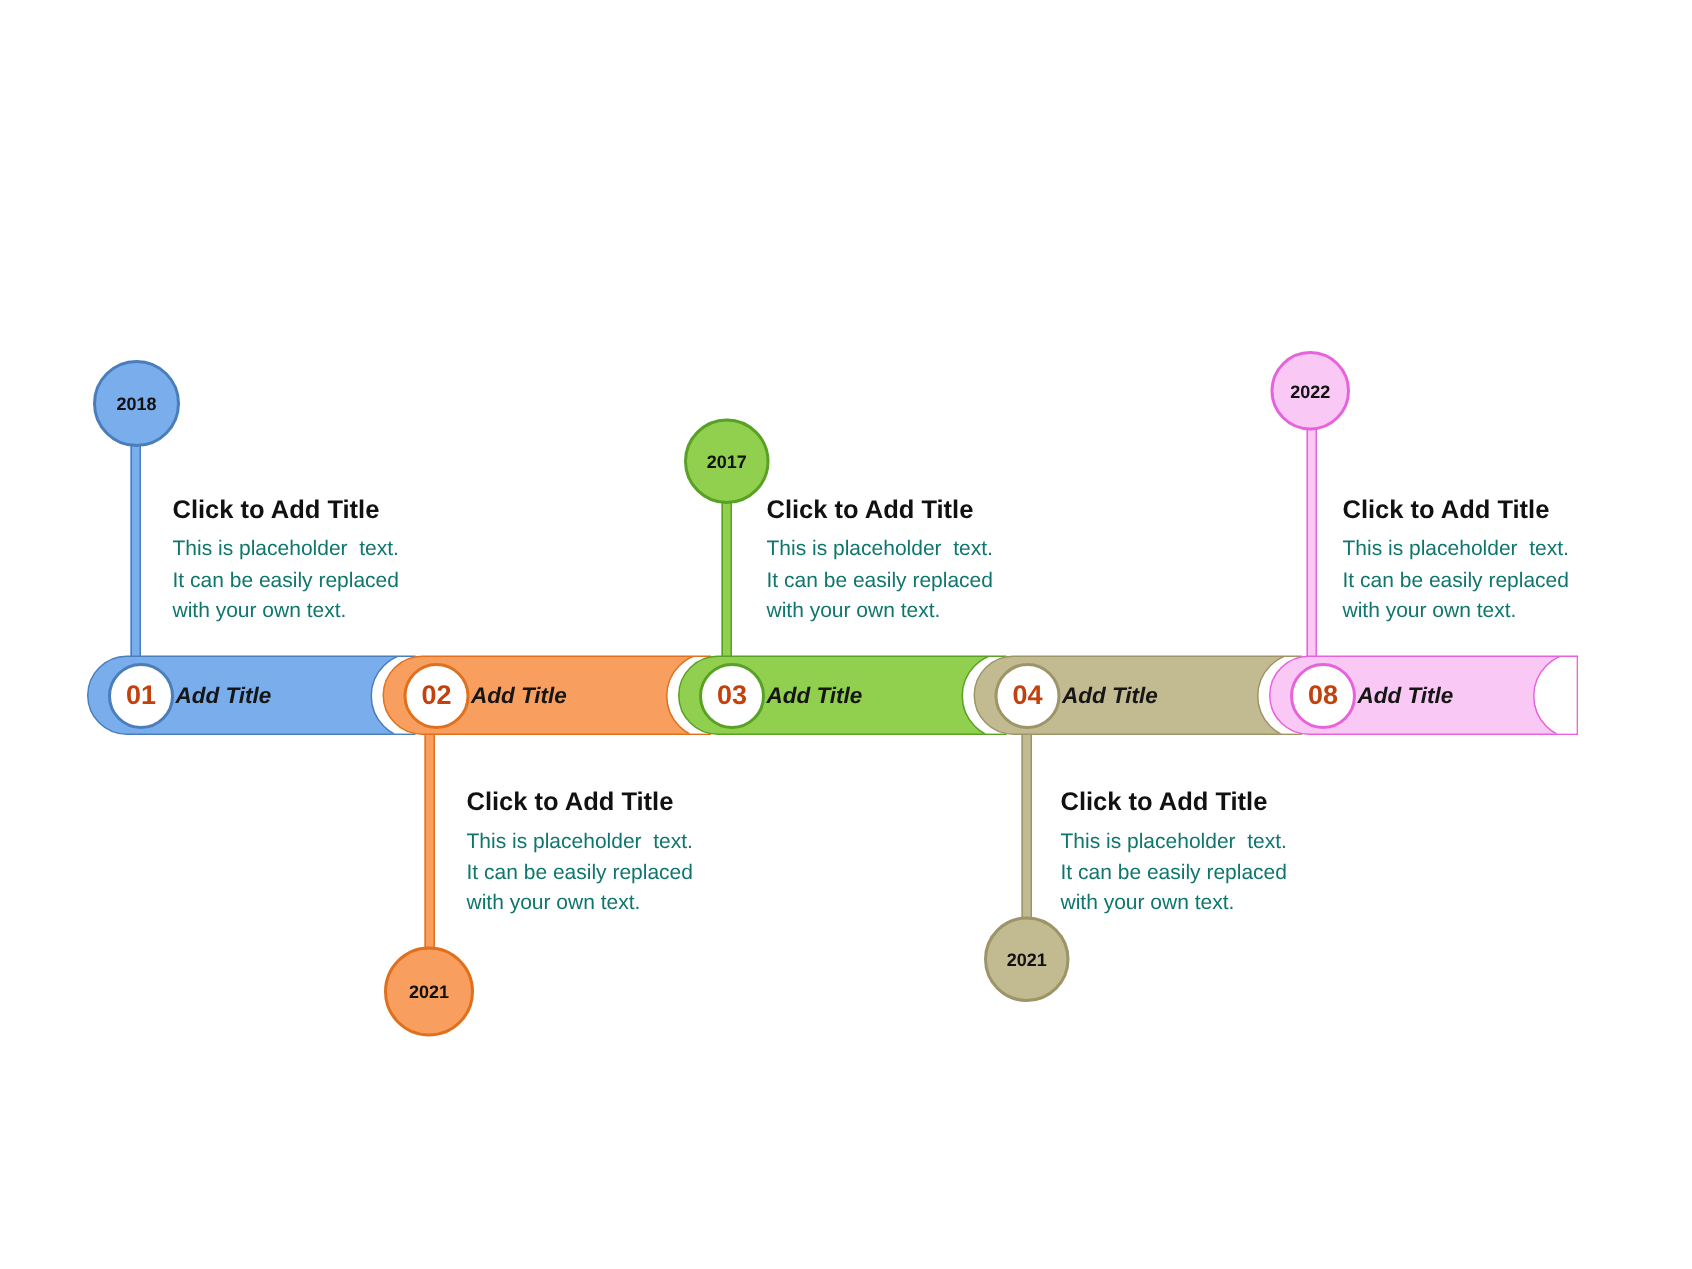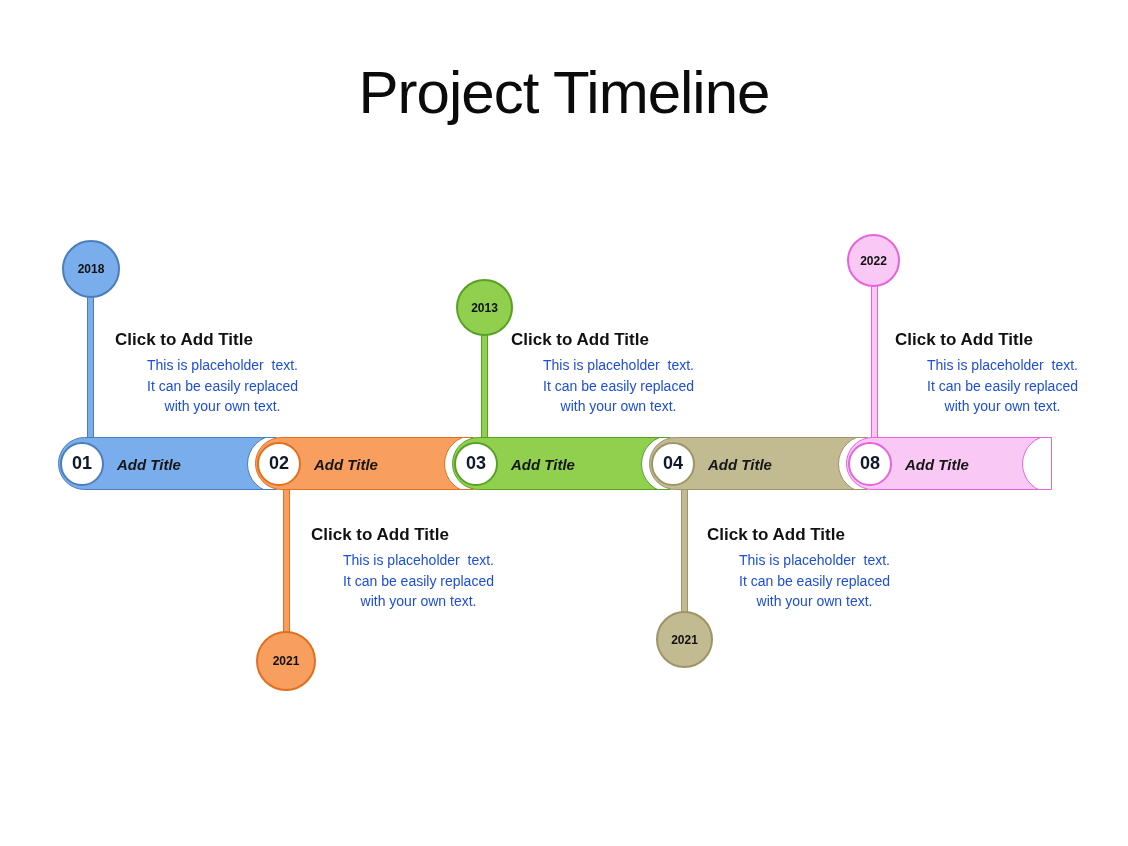--- a/index.html
+++ b/index.html
@@ -24,47 +24,46 @@
   .seg2{left:197px;width:219px;z-index:2;}
   .seg3{left:394px;width:219px;z-index:3;}
   .seg4{left:591px;width:219px;z-index:4;}
   .seg5{left:788px;width:206px;z-index:5;}
   .cut{
     position:absolute;top:50%;left:100%;transform:translate(-50%,-50%);
     width:58px;height:58px;border-radius:50%;background:#ffffff;
     border:1.5px solid var(--line);box-sizing:border-box;
   }
   .numcircle{
-    position:absolute;left:1px;top:50%;transform:translateY(-50%);
+    position:absolute;left:13px;top:50%;transform:translateY(-50%);
     width:44px;height:44px;border-radius:50%;background:#ffffff;
     border:2px solid var(--line);box-sizing:border-box;
     display:flex;align-items:center;justify-content:center;
-    font-size:18px;font-weight:bold;color:#0f172a;z-index:2;
+    font-size:18px;font-weight:bold;color:#c2410c;z-index:2;
   }
   .seg-label{
     position:absolute;left:58px;top:50%;transform:translateY(-50%);
     font-size:15px;font-weight:bold;color:#161616;white-space:nowrap;z-index:2;font-style:italic;
   }
   
   .stem{
     position:absolute;width:5px;box-sizing:content-box;
     background:var(--fill);border:1px solid var(--line);z-index:0;
   }
   .year{
     position:absolute;border-radius:50%;box-sizing:border-box;
     background:var(--fill);border:2px solid var(--line);
     display:flex;align-items:center;justify-content:center;
     font-size:12px;font-weight:bold;color:#111;z-index:1;
   }
   .tblock{position:absolute;width:215px;}
   .tblock .heading{font-size:17px;font-weight:bold;color:#111;margin:0 0 5px 0;}
   .tblock .body{
-    font-size:14px;line-height:20.5px;color:#1d4ed8;margin:0;
+    font-size:14px;line-height:20.5px;color:#0f766e;margin:0;
     white-space:pre-wrap;
-    text-align:center;
   }
   
   .g1 .stem{left:87px;top:268px;height:172px;}
   .g1 .year{left:62px;top:240px;width:58px;height:58px;}
   .g1 .tblock{left:115px;top:330px;}
   .g2 .stem{left:283px;top:487px;height:176px;}
   .g2 .year{left:256px;top:631px;width:60px;height:60px;}
   .g2 .tblock{left:311px;top:525px;}
   .g3 .stem{left:481px;top:305px;height:135px;}
   .g3 .year{left:456px;top:279px;width:57px;height:57px;}
@@ -74,21 +73,20 @@
   .g4 .tblock{left:707px;top:525px;}
   .g5 .stem{left:871px;top:259px;height:181px;}
   .g5 .year{left:847px;top:234px;width:53px;height:53px;text-align:center;}
   .g5 .tblock{left:895px;top:330px;}
 </style>
 </head>
 <body>
 
 <div class="slide">
 
-  <h1 class="slide-title">Project Timeline</h1>
 
   <div class="g1" style="--fill: #79ADEC; --line: #4A7EBB;">
     <div class="stem"></div>
     <div class="year">2018</div>
     <div class="tblock">
       <div class="heading">Click to Add Title</div>
       <div class="body">This is placeholder  text.
 It can be easily replaced
 with your own text.</div>
     </div>
@@ -100,21 +98,21 @@
     <div class="tblock">
       <div class="heading">Click to Add Title</div>
       <div class="body">This is placeholder  text.
 It can be easily replaced
 with your own text.</div>
     </div>
   </div>
 
   <div class="g3" style="--fill: #90D04E; --line: #58A125;">
     <div class="stem"></div>
-    <div class="year">2013</div>
+    <div class="year">2017</div>
     <div class="tblock">
       <div class="heading">Click to Add Title</div>
       <div class="body">This is placeholder  text.
 It can be easily replaced
 with your own text.</div>
     </div>
   </div>
 
   <div class="g4" style="--fill: #C2BA91; --line: #9D9468;">
     <div class="stem"></div>

